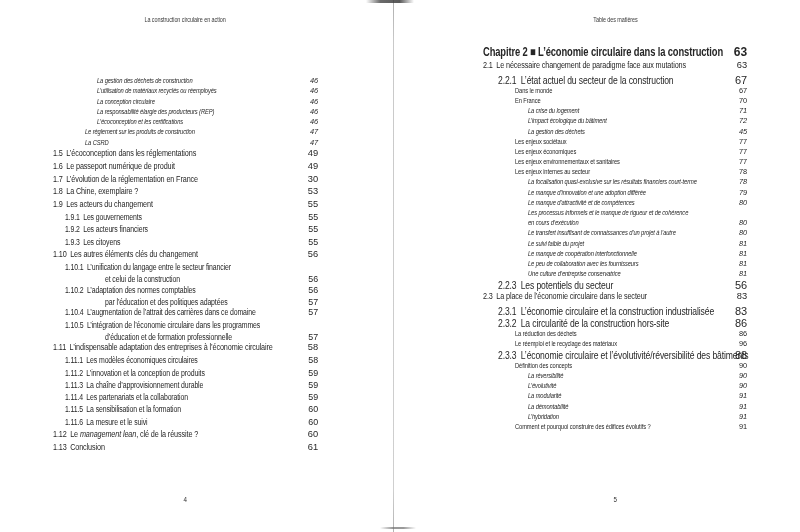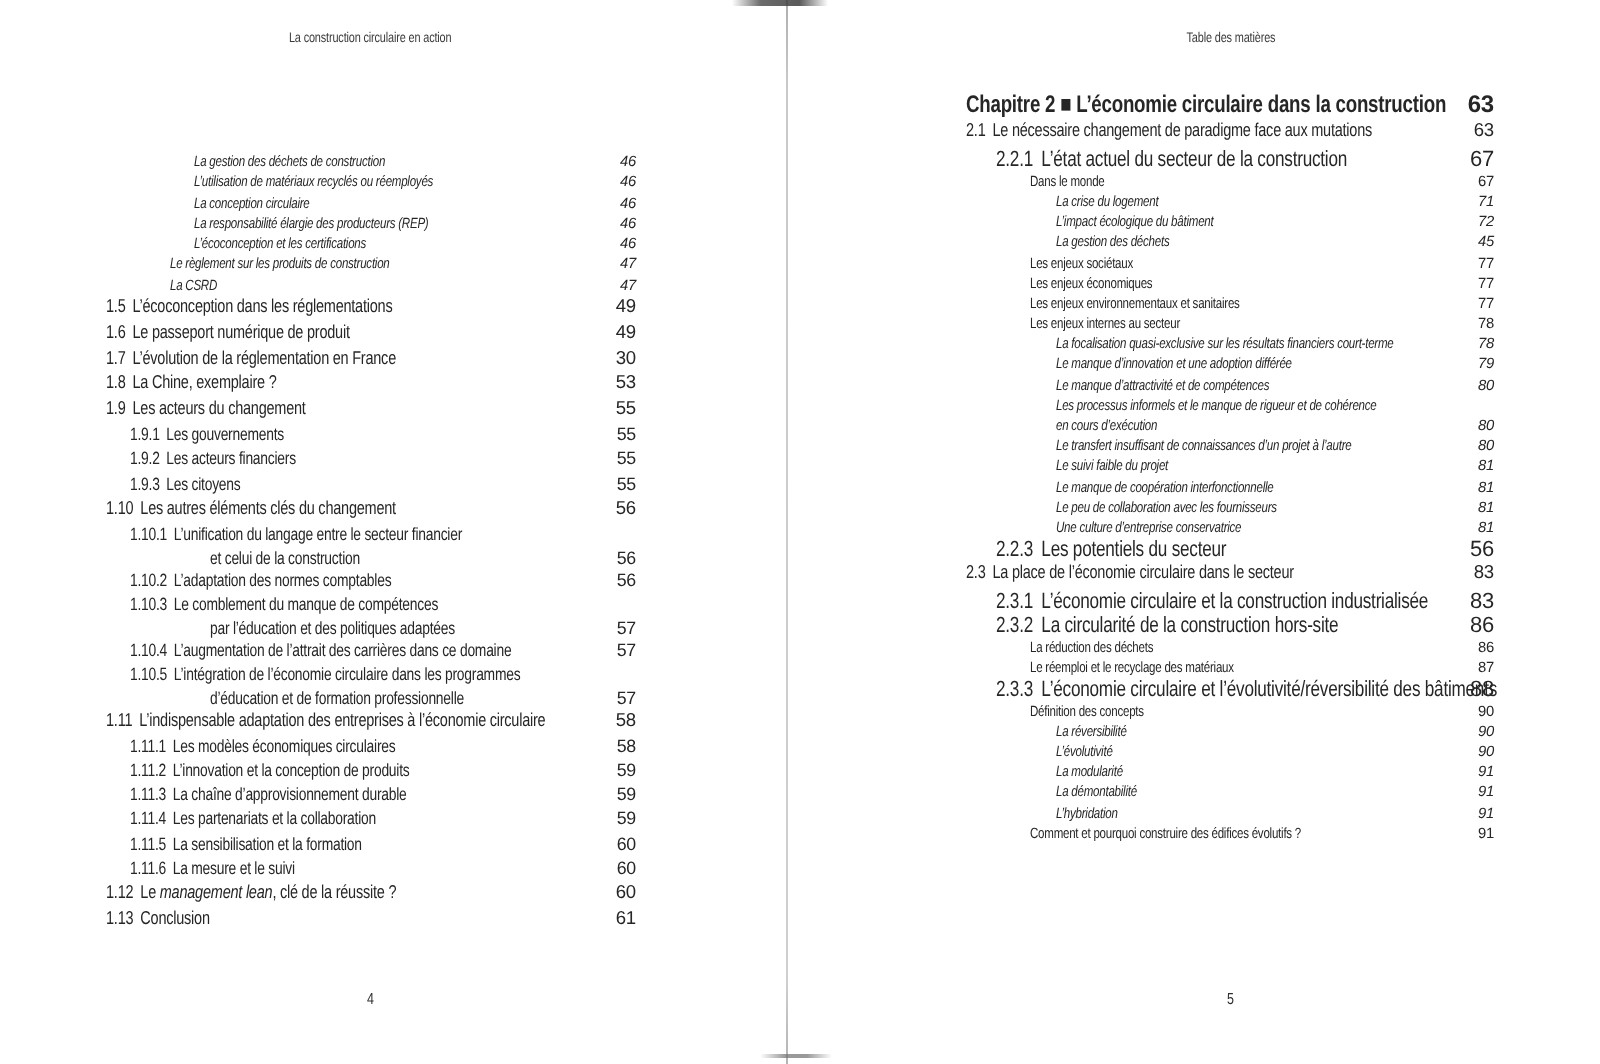--- a/index.html
+++ b/index.html
@@ -128,24 +128,20 @@
           <span class="pg"></span>
         </div>
         <div class="row cont">
           <span class="lbl">et celui de la construction</span>
           <span class="pg">56</span>
         </div>
         <div class="row sub">
           <span class="lbl">1.10.2 L’adaptation des normes comptables</span>
           <span class="pg">56</span>
         </div>
-        <div class="row sub">
-          <span class="lbl">1.10.3 Le comblement du manque de compétences</span>
-          <span class="pg"></span>
-        </div>
         <div class="row cont">
           <span class="lbl">par l’éducation et des politiques adaptées</span>
           <span class="pg">57</span>
         </div>
         <div class="row sub">
           <span class="lbl">1.10.4 L’augmentation de l’attrait des carrières dans ce domaine</span>
           <span class="pg">57</span>
         </div>
         <div class="row sub">
           <span class="lbl">1.10.5 L’intégration de l’économie circulaire dans les programmes</span>
@@ -215,20 +211,24 @@
           <span class="pg">63</span>
         </div>
         <div class="row sub">
           <span class="lbl">2.2.1 L’état actuel du secteur de la construction</span>
           <span class="pg">67</span>
         </div>
         <div class="row small">
           <span class="lbl">Dans le monde</span>
           <span class="pg">67</span>
         </div>
+        <div class="row small">
+          <span class="lbl">En France</span>
+          <span class="pg">70</span>
+        </div>
         <div class="row it">
           <span class="lbl">La crise du logement</span>
           <span class="pg">71</span>
         </div>
         <div class="row it">
           <span class="lbl">L’impact écologique du bâtiment</span>
           <span class="pg">72</span>
         </div>
         <div class="row it">
           <span class="lbl">La gestion des déchets</span>
@@ -305,21 +305,21 @@
         <div class="row sub">
           <span class="lbl">2.3.2 La circularité de la construction hors-site</span>
           <span class="pg">86</span>
         </div>
         <div class="row small">
           <span class="lbl">La réduction des déchets</span>
           <span class="pg">86</span>
         </div>
         <div class="row small">
           <span class="lbl">Le réemploi et le recyclage des matériaux</span>
-          <span class="pg">87</span>
+          <span class="pg">96</span>
         </div>
         <div class="row sub">
           <span class="lbl">2.3.3 L’économie circulaire et l’évolutivité/réversibilité des bâtiments</span>
           <span class="pg">88</span>
         </div>
         <div class="row small">
           <span class="lbl">Définition des concepts</span>
           <span class="pg">90</span>
         </div>
         <div class="row it">

